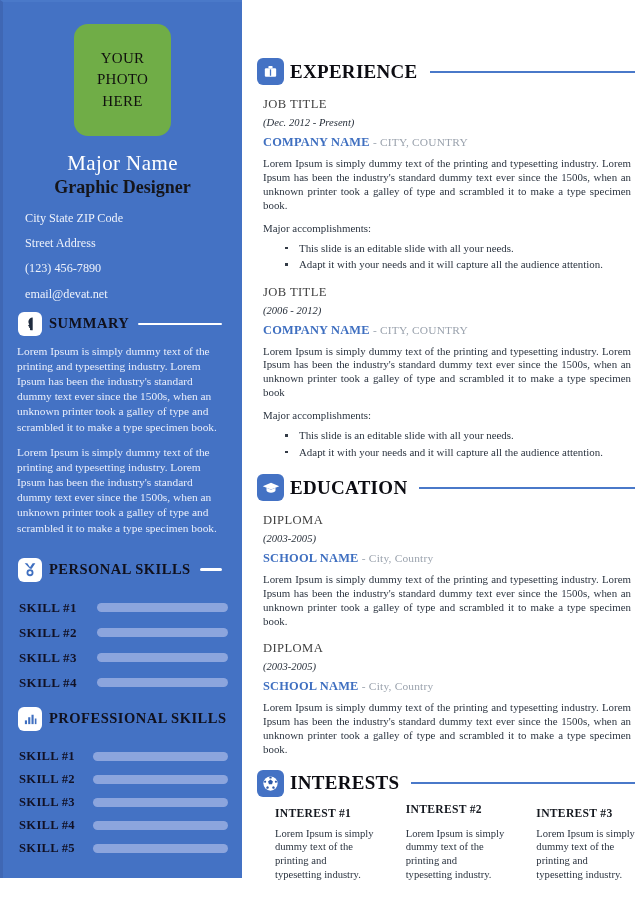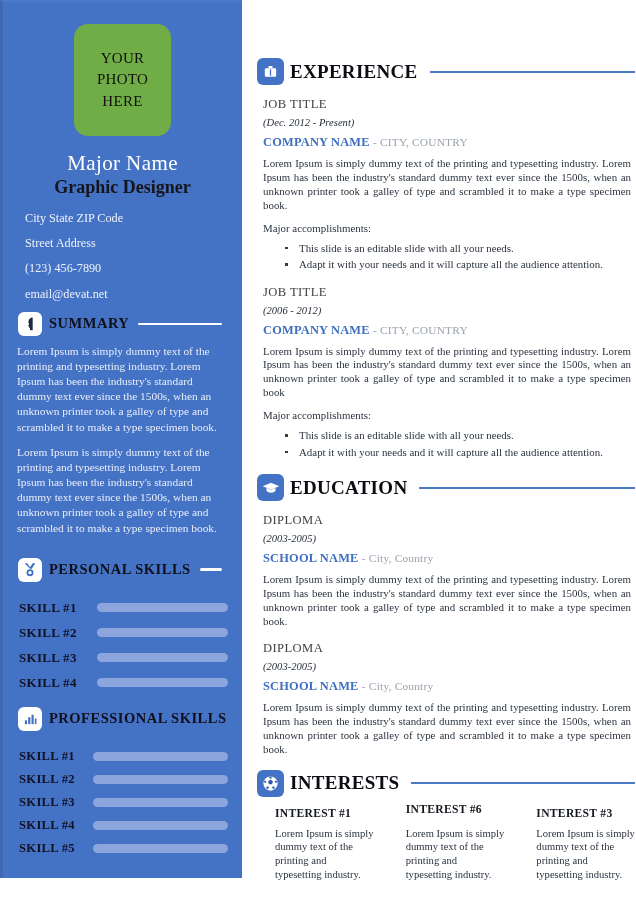--- a/index.html
+++ b/index.html
@@ -473,21 +473,21 @@
       <span class="main-title">INTERESTS</span>
       <span class="rule"></span>
     </div>
 
     <div class="interests-grid">
       <div class="interest-col c1">
         <div class="interest-title">INTEREST #1</div>
         <div class="interest-text">Lorem Ipsum is simply dummy text of the printing and typesetting industry.</div>
       </div>
       <div class="interest-col c2">
-        <div class="interest-title">INTEREST #6</div>
+        <div class="interest-title">INTEREST #2</div>
         <div class="interest-text">Lorem Ipsum is simply dummy text of the printing and typesetting industry.</div>
       </div>
       <div class="interest-col c3">
         <div class="interest-title">INTEREST #3</div>
         <div class="interest-text">Lorem Ipsum is simply dummy text of the printing and typesetting industry.</div>
       </div>
     </div>
 
   </div>
 </div>

